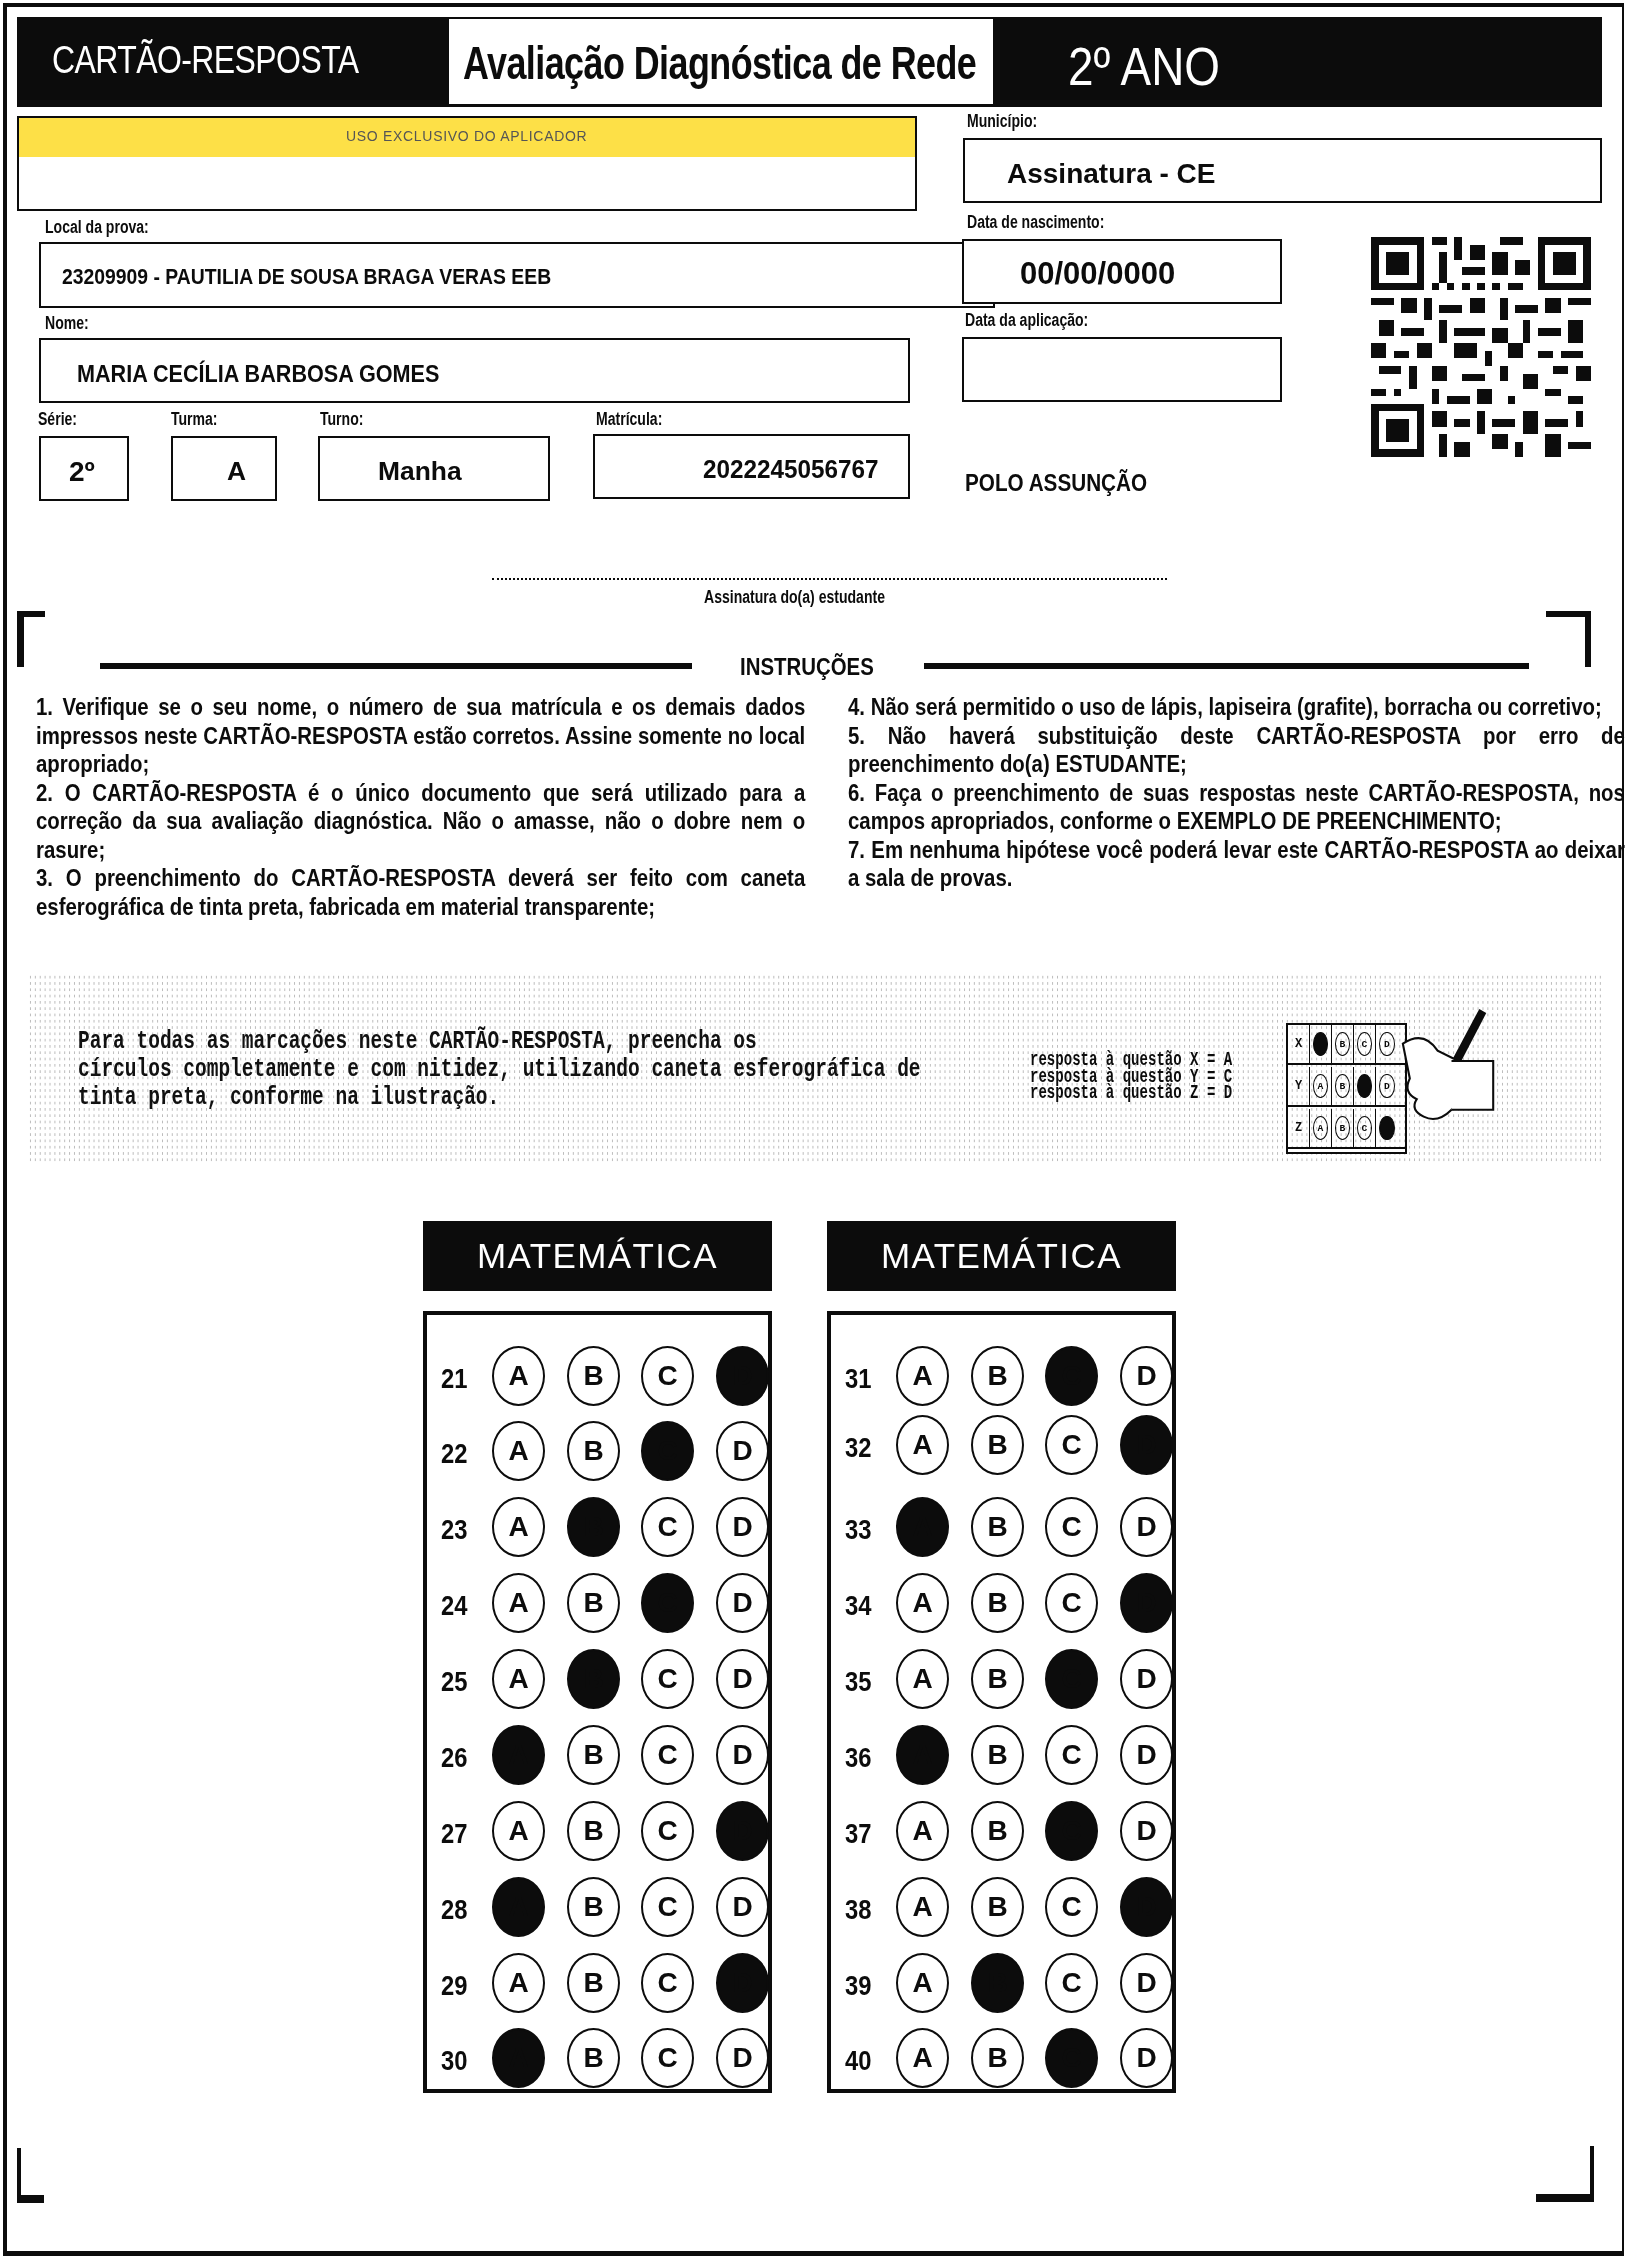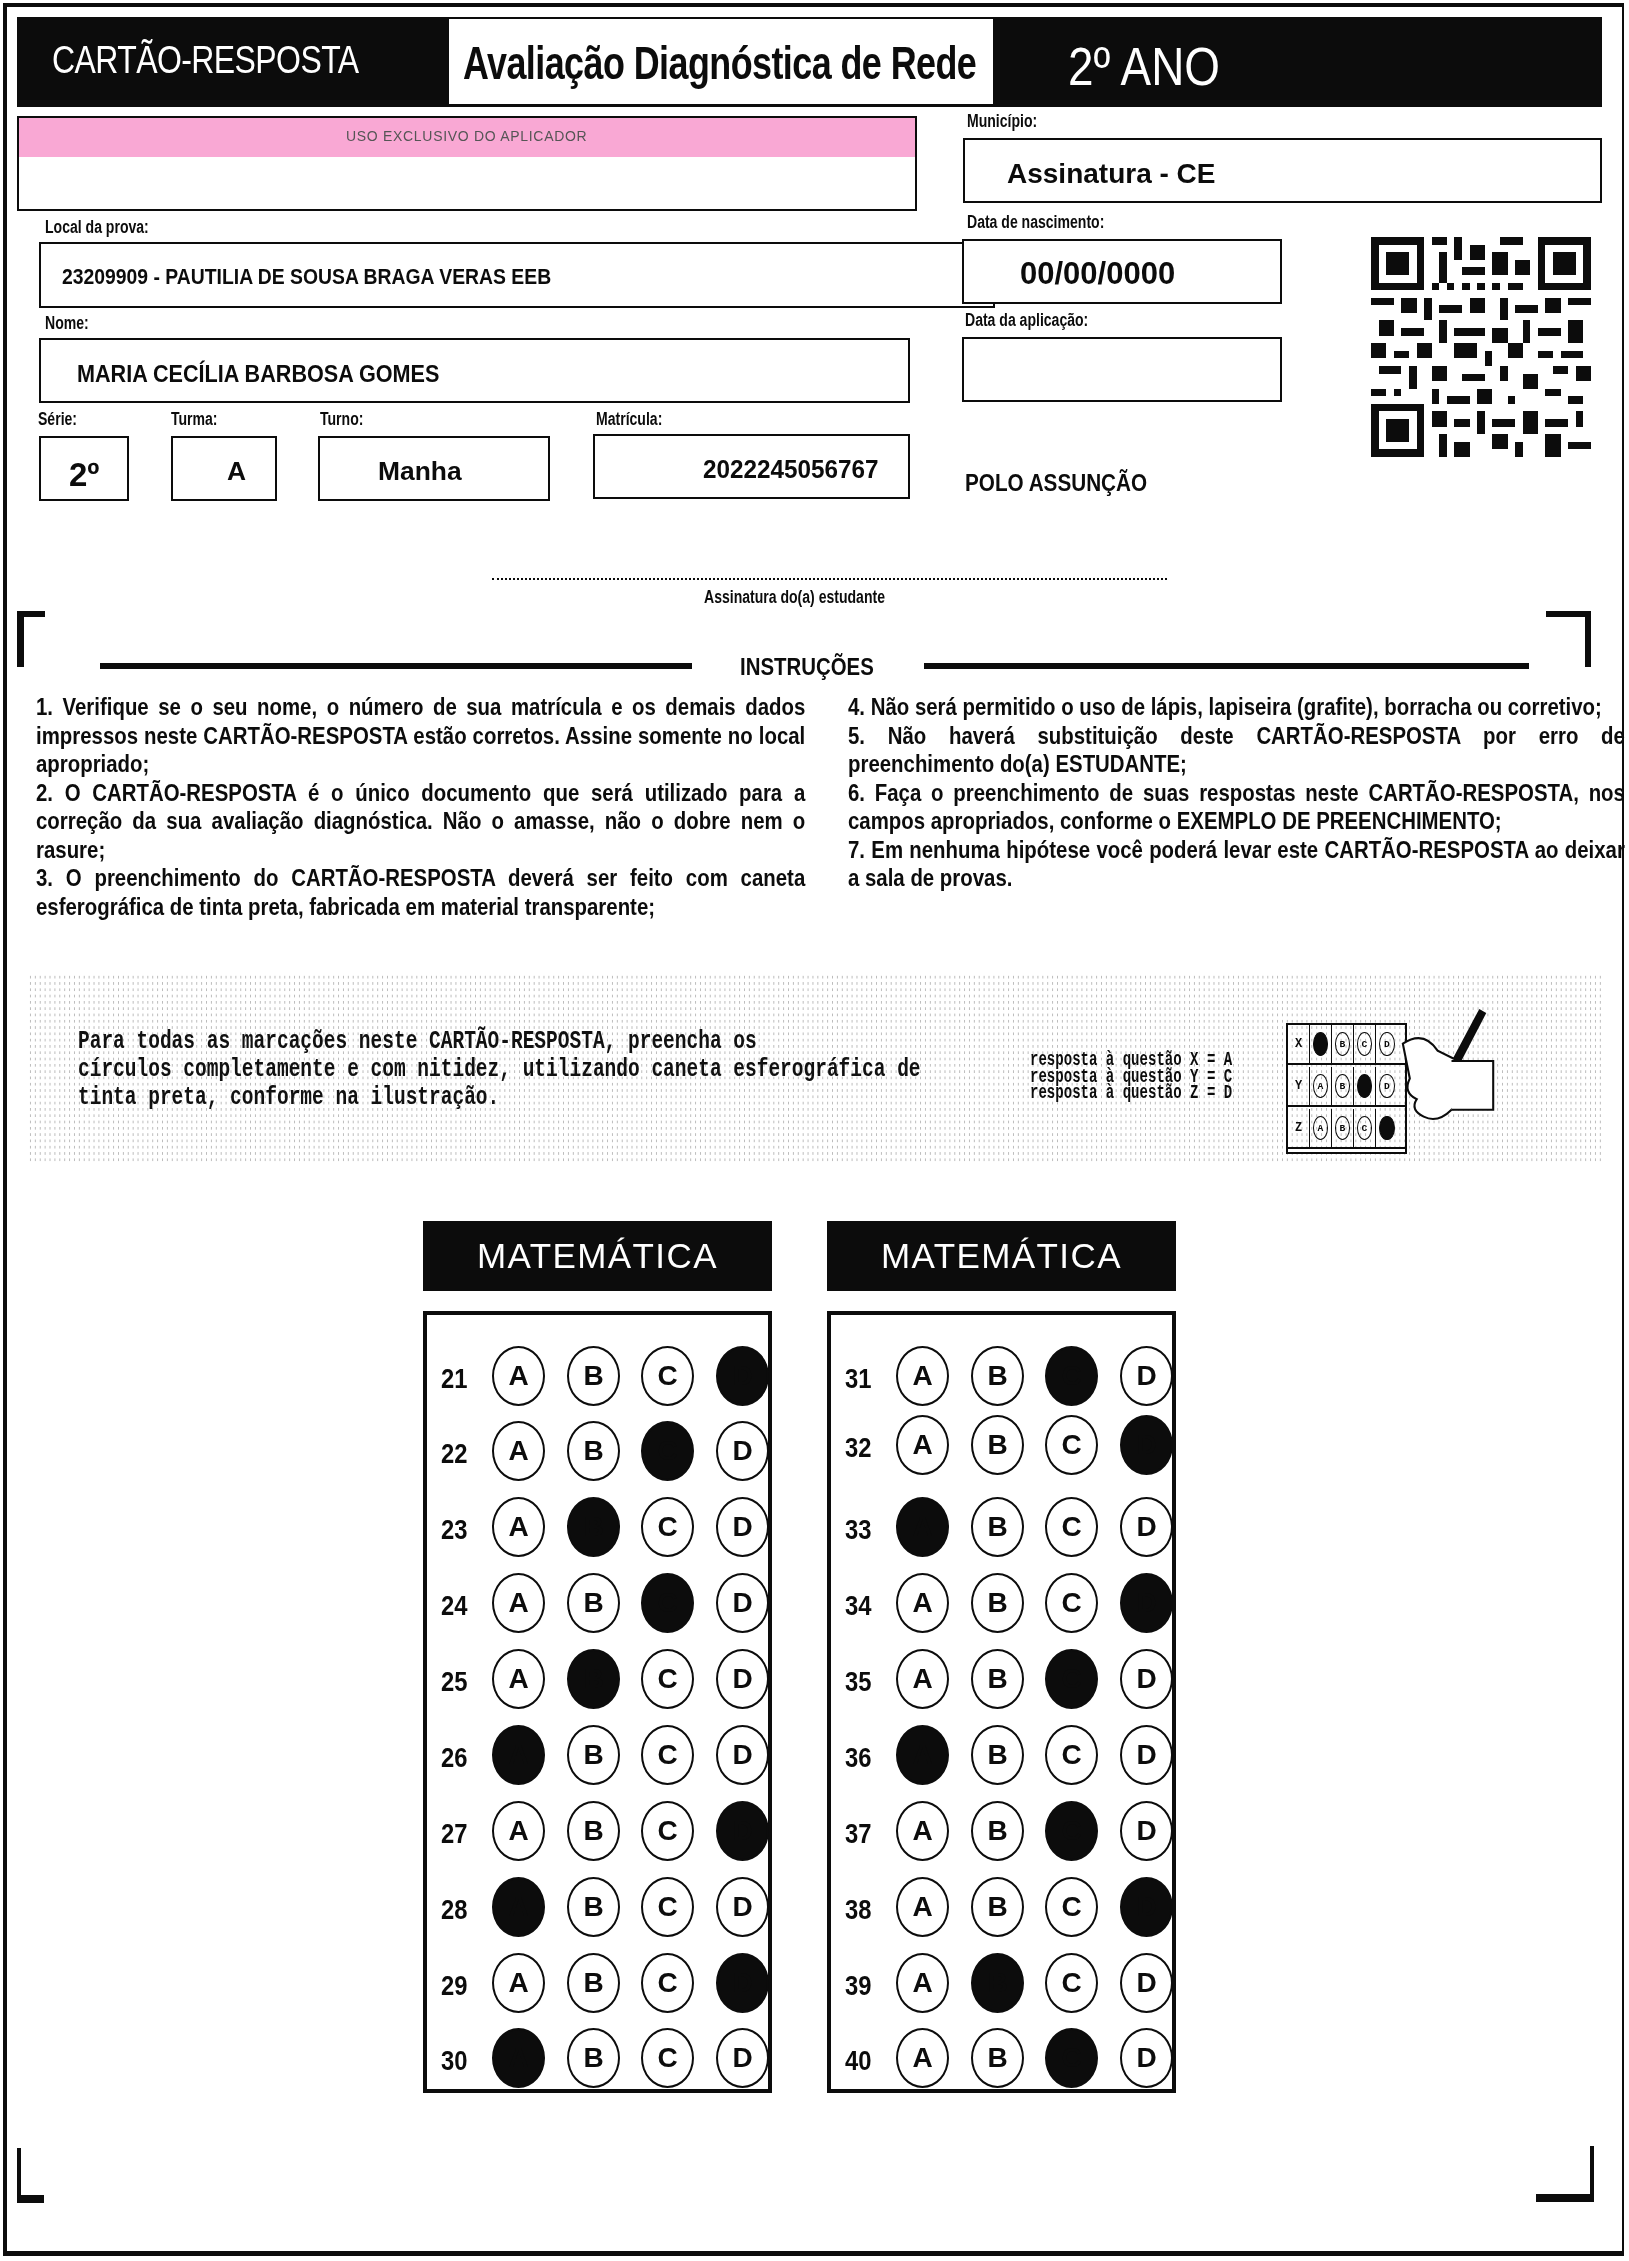--- a/index.html
+++ b/index.html
@@ -13,21 +13,21 @@
   .hdr { position:absolute; left:17.4px; top:16.7px; width:1585px; height:90px; background:#0c0c0c; }
   .hdr-left { position:absolute; left:0; top:0; width:182px; height:90px; color:#fff;
               font-family:"Liberation Sans Narrow","Liberation Sans",sans-serif; }
   .hdr-left span { position:absolute; left:35px; top:21px; font-size:39px; letter-spacing:-0.7px; transform:scaleX(0.82); transform-origin:left; white-space:nowrap; }
   .hdr-mid { position:absolute; left:432px; top:2.8px; width:544px; height:85px; background:#fff; }
   .hdr-mid span { position:absolute; left:14px; top:16.7px; font-size:46px; font-weight:bold; transform:scaleX(0.78); transform-origin:left; white-space:nowrap; letter-spacing:-0.7px; }
   .hdr-right { position:absolute; left:1051px; top:18px; color:#fff; font-size:54px; font-weight:normal; white-space:nowrap; transform:scaleX(0.85); transform-origin:left; }
 
   
   .fiscal { position:absolute; left:16.7px; top:116px; width:900px; height:95px; border:2.8px solid #0c0c0c; box-sizing:border-box; }
-  .fiscal-bar { position:absolute; left:0; top:0; right:0; height:39px; background:#f9a8d4; }
+  .fiscal-bar { position:absolute; left:0; top:0; right:0; height:39px; background:#fde047; }
   .fiscal-bar span { position:absolute; left:0; right:0; top:9.7px; text-align:center; color:#555; font-size:14px; letter-spacing:0.7px; }
   .fiscal-row { position:absolute; left:0; right:0; top:39px; bottom:0; font-size:20px; }
   .fiscal-row .opt { position:absolute; top:15.3px; white-space:nowrap; display:flex; align-items:center; transform:scaleX(0.92); transform-origin:left; }
   .circle-sm { display:inline-block; width:21px; height:25px; border:1.4px solid #0c0c0c; border-radius:50%; margin-left:9.7px; }
 
   .lbl { position:absolute; font-size:18px; font-weight:bold; white-space:nowrap; transform:scaleX(0.78); transform-origin:left; }
   .box { position:absolute; border:2.8px solid #0c0c0c; box-sizing:border-box; background:#fff; }
   .box .val { position:absolute; white-space:nowrap; font-weight:bold; }
 
   
@@ -90,21 +90,21 @@
   <div class="val" style="left:21px; top:19.5px; font-size:22px; transform:scaleX(0.88); transform-origin:left;">23209909 - PAUTILIA DE SOUSA BRAGA VERAS EEB</div>
 </div>
 
 <div class="lbl" style="left:45px; top:313px;">Nome:</div>
 <div class="box" style="left:39px; top:338px; width:871px; height:65px;">
   <div class="val" style="left:36px; top:19.5px; font-size:24px; transform:scaleX(0.9); transform-origin:left;">MARIA CECÍLIA BARBOSA GOMES</div>
 </div>
 
 <div class="lbl" style="left:38px; top:409px;">Série:</div>
 <div class="box" style="left:39px; top:436px; width:90px; height:65px;">
-  <div class="val" style="left:28px; top:18px; font-size:33px;">2º</div>
+  <div class="val" style="left:28px; top:18px; font-size:28px;">2º</div>
 </div>
 
 <div class="lbl" style="left:171px; top:409px;">Turma:</div>
 <div class="box" style="left:171px; top:436px; width:106px; height:65px;">
   <div class="val" style="left:54px; top:18px; font-size:26.4px;">A</div>
 </div>
 
 <div class="lbl" style="left:320px; top:409px;">Turno:</div>
 <div class="box" style="left:318px; top:436px; width:232px; height:65px;">
   <div class="val" style="left:58px; top:18px; font-size:26.4px;">Manha</div>

